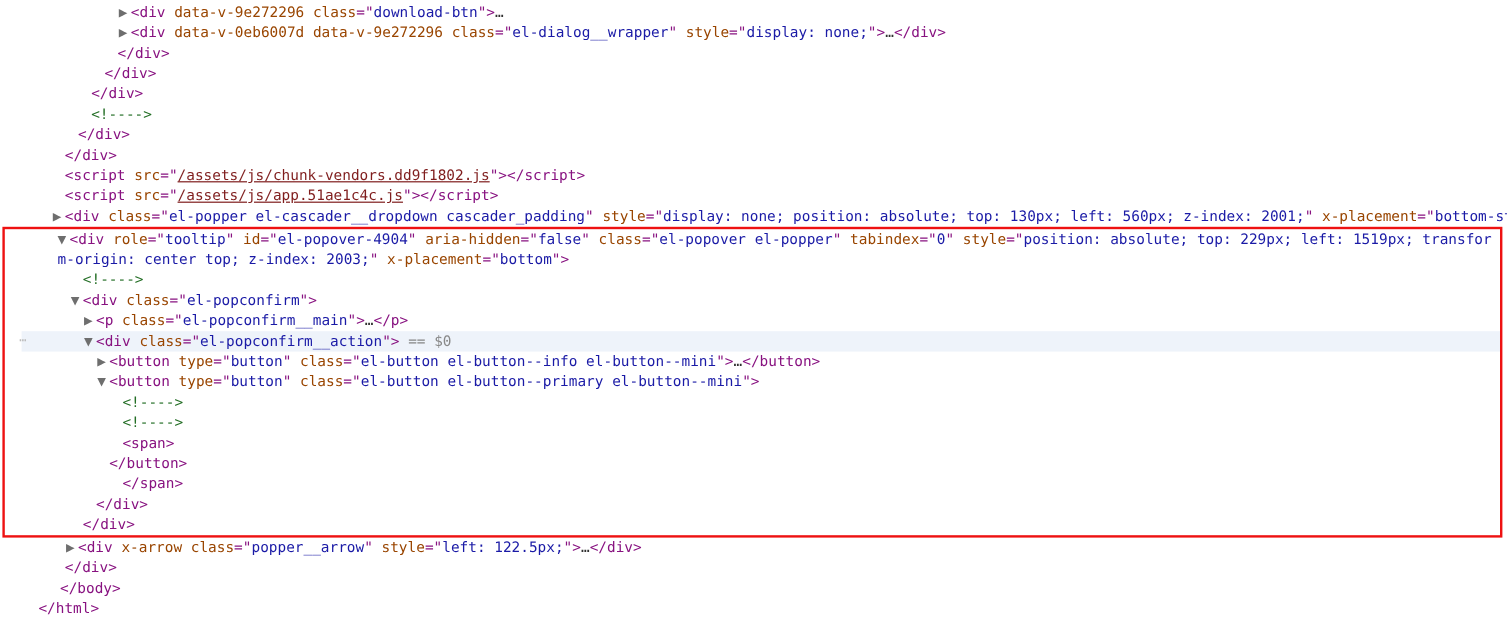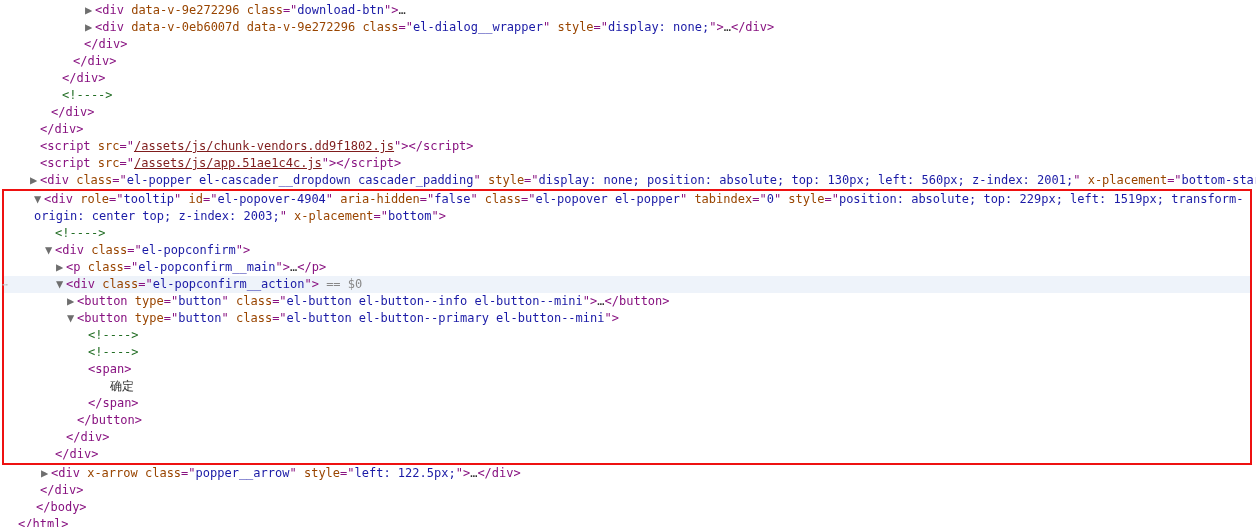--- a/index.html
+++ b/index.html
@@ -1,17 +1,17 @@
 <!DOCTYPE html>
 <html><head>
 <meta charset="utf-8">
 <style>
   html,body{margin:0;padding:0;background:#fff;font-family:Consolas,Menlo,monospace;font-size:12px;line-height:17px;color:#333;}
   .wrap{padding:2px 0 8px 0;}
-  .line{white-space:pre;position:relative;padding-left:2px;}
+  .line{white-space:pre;position:relative;padding-left:2px;margin-left:14px;}
   .hl{background:#eef3fa;}
   .tri{display:inline-block;width:10px;color:#6e6e6e;cursor:default;user-select:none;}
   .punct{color:#881280;}
   .tag{color:#881280;}
   .attr{color:#994500;}
   .val{color:#1a1aa6;}
   .link{color:#7f1d1d;text-decoration:underline;}
   .txt{color:#303030;}
   .comment{color:#236e25;}
   .eq0{color:#888;}
@@ -38,23 +38,22 @@
       <div class="line" style="padding-left:30px;white-space:normal;word-break:break-all;text-indent:-0px;"><span class="tri">▼</span><span class="punct">&lt;</span><span class="tag">div</span> <span class="attr">role</span><span class="punct">="</span><span class="val">tooltip</span><span class="punct">"</span> <span class="attr">id</span><span class="punct">="</span><span class="val">el-popover-4904</span><span class="punct">"</span> <span class="attr">aria-hidden</span><span class="punct">="</span><span class="val">false</span><span class="punct">"</span> <span class="attr">class</span><span class="punct">="</span><span class="val">el-popover el-popper</span><span class="punct">"</span> <span class="attr">tabindex</span><span class="punct">="</span><span class="val">0</span><span class="punct">"</span> <span class="attr">style</span><span class="punct">="</span><span class="val">position: absolute; top: 229px; left: 1519px; transform-origin: center top; z-index: 2003;</span><span class="punct">"</span> <span class="attr">x-placement</span><span class="punct">="</span><span class="val">bottom</span><span class="punct">"</span><span class="punct">&gt;</span></div>
       <div class="line" style="padding-left:41px"><span class="tri"> </span><span class="comment">&lt;!----&gt;</span></div>
       <div class="line" style="padding-left:41px"><span class="tri">▼</span><span class="punct">&lt;</span><span class="tag">div</span> <span class="attr">class</span><span class="punct">="</span><span class="val">el-popconfirm</span><span class="punct">"</span><span class="punct">&gt;</span></div>
       <div class="line" style="padding-left:52px"><span class="tri">▶</span><span class="punct">&lt;</span><span class="tag">p</span> <span class="attr">class</span><span class="punct">="</span><span class="val">el-popconfirm__main</span><span class="punct">"</span><span class="punct">&gt;</span><span class="txt">…</span><span class="punct">&lt;/</span><span class="tag">p</span><span class="punct">&gt;</span></div>
       <div class="line hl" style="padding-left:52px"><span class="gutter">⋯</span><span class="tri">▼</span><span class="punct">&lt;</span><span class="tag">div</span> <span class="attr">class</span><span class="punct">="</span><span class="val">el-popconfirm__action</span><span class="punct">"</span><span class="punct">&gt;</span><span class="eq0"> == $0</span></div>
       <div class="line" style="padding-left:63px"><span class="tri">▶</span><span class="punct">&lt;</span><span class="tag">button</span> <span class="attr">type</span><span class="punct">="</span><span class="val">button</span><span class="punct">"</span> <span class="attr">class</span><span class="punct">="</span><span class="val">el-button el-button--info el-button--mini</span><span class="punct">"</span><span class="punct">&gt;</span><span class="txt">…</span><span class="punct">&lt;/</span><span class="tag">button</span><span class="punct">&gt;</span></div>
       <div class="line" style="padding-left:63px"><span class="tri">▼</span><span class="punct">&lt;</span><span class="tag">button</span> <span class="attr">type</span><span class="punct">="</span><span class="val">button</span><span class="punct">"</span> <span class="attr">class</span><span class="punct">="</span><span class="val">el-button el-button--primary el-button--mini</span><span class="punct">"</span><span class="punct">&gt;</span></div>
       <div class="line" style="padding-left:74px"><span class="tri"> </span><span class="comment">&lt;!----&gt;</span></div>
       <div class="line" style="padding-left:74px"><span class="tri"> </span><span class="comment">&lt;!----&gt;</span></div>
       <div class="line" style="padding-left:74px"><span class="tri"> </span><span class="punct">&lt;</span><span class="tag">span</span><span class="punct">&gt;</span></div>
-      <div class="line" style="padding-left:96px"><span class="tri"> </span><span class="txt">确定</span></div>
+      <div class="line" style="padding-left:63px"><span class="tri"> </span><span class="punct">&lt;/</span><span class="tag">button</span><span class="punct">&gt;</span></div>
       <div class="line" style="padding-left:74px"><span class="tri"> </span><span class="punct">&lt;/</span><span class="tag">span</span><span class="punct">&gt;</span></div>
-      <div class="line" style="padding-left:63px"><span class="tri"> </span><span class="punct">&lt;/</span><span class="tag">button</span><span class="punct">&gt;</span></div>
       <div class="line" style="padding-left:52px"><span class="tri"> </span><span class="punct">&lt;/</span><span class="tag">div</span><span class="punct">&gt;</span></div>
       <div class="line" style="padding-left:41px"><span class="tri"> </span><span class="punct">&lt;/</span><span class="tag">div</span><span class="punct">&gt;</span></div>
     </div>
     <div class="line" style="padding-left:41px"><span class="tri">▶</span><span class="punct">&lt;</span><span class="tag">div</span> <span class="attr">x-arrow</span> <span class="attr">class</span><span class="punct">="</span><span class="val">popper__arrow</span><span class="punct">"</span> <span class="attr">style</span><span class="punct">="</span><span class="val">left: 122.5px;</span><span class="punct">"</span><span class="punct">&gt;</span><span class="txt">…</span><span class="punct">&lt;/</span><span class="tag">div</span><span class="punct">&gt;</span></div>
     <div class="line" style="padding-left:30px"><span class="tri"> </span><span class="punct">&lt;/</span><span class="tag">div</span><span class="punct">&gt;</span></div>
     <div class="line" style="padding-left:26px"><span class="tri"> </span><span class="punct">&lt;/</span><span class="tag">body</span><span class="punct">&gt;</span></div>
     <div class="line" style="padding-left:8px"><span class="tri"> </span><span class="punct">&lt;/</span><span class="tag">html</span><span class="punct">&gt;</span></div>
   </div>
 
 </body></html>

